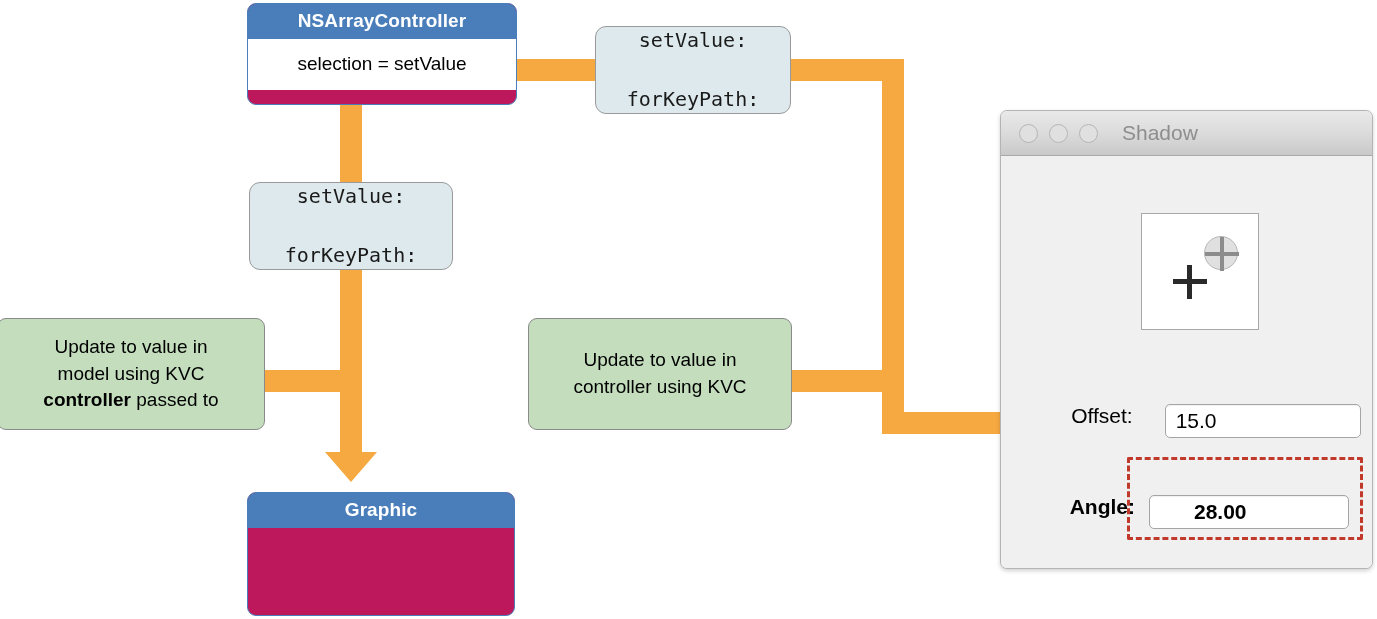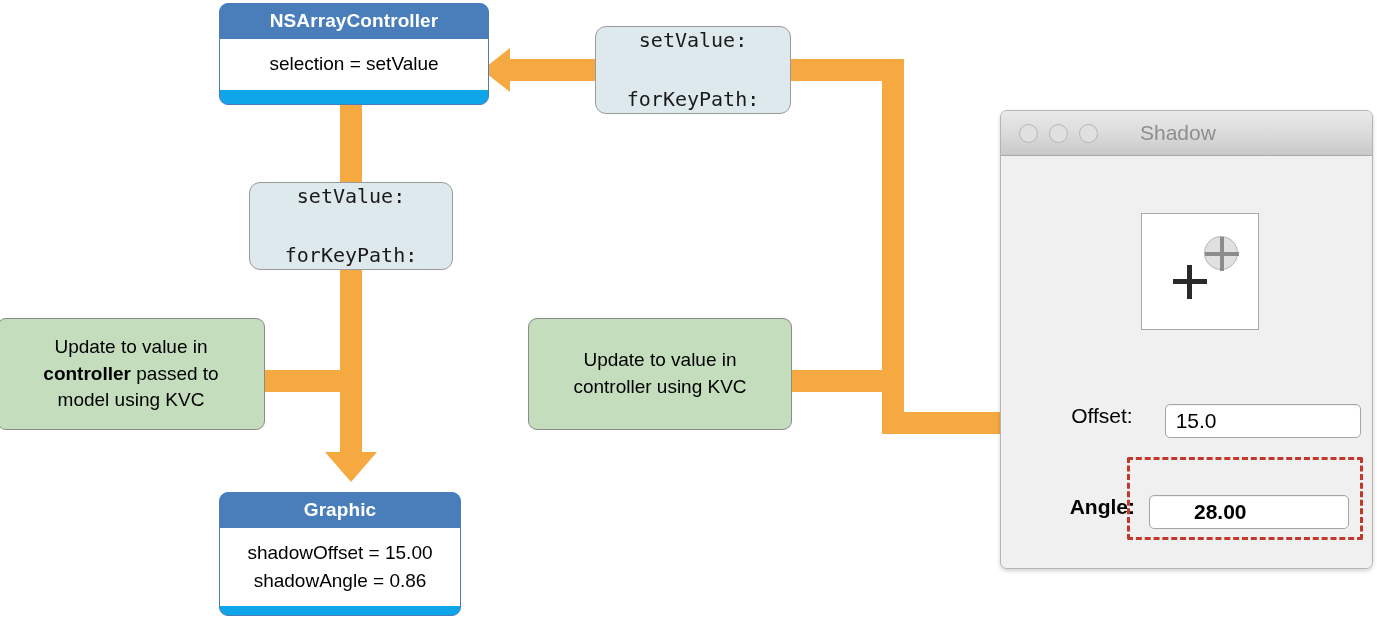--- a/index.html
+++ b/index.html
@@ -38,23 +38,24 @@
     border-left: 26px solid transparent;
     border-right: 26px solid transparent;
     border-top: 30px solid #f6a940;
   }
 
   
   .classbox {
     position: absolute;
     border: 1.6px solid #4a7ebb;
     border-radius: 9px;
-    background: #0ea5e9;
+    background: #be185d;
     overflow: hidden;
     box-sizing: border-box;
+    margin-left: 28px;
   }
   .classbox .cb-header {
     background: #4a7ebb;
     color: #ffffff;
     font-weight: bold;
     font-size: 19px;
     text-align: center;
     padding: 6px 0 7px 0;
     letter-spacing: 0.1px;
   }
@@ -126,21 +127,21 @@
     margin-left: 18px;
   }
   .light {
     width: 19px; height: 19px;
     border-radius: 50%;
     background: #e0e0e0;
     border: 1px solid #b6b6b6;
     box-sizing: border-box;
   }
   .wintitle {
-    margin-left: 42px;
+    margin-left: 24px;
     font-size: 21px;
     color: #8e8e8e;
     font-weight: normal;
     text-align: right;
   }
   .winbody {
     position: relative;
     height: calc(100% - 45px);
     background: #f0f0f0;
   }
@@ -209,44 +210,40 @@
   <div class="conn" style="left:340px; top:100px; width:22px; height:355px;"></div>
 
   <div class="conn" style="left:263px; top:370px; width:82px; height:22px;"></div>
   <div class="arrowhead-down" style="left:325px; top:452px;"></div>
 
   <div class="classbox" style="left:219px; top:3px; width:270px; height:102px;">
     <div class="cb-header">NSArrayController</div>
     <div class="cb-body">selection = setValue</div>
   </div>
 
-  <div class="classbox" style="left:219px; top:492px; width:242px; height:124px;">
+  <div class="classbox" style="left:219px; top:492px; width:268px; height:124px;">
     <div class="cb-header">Graphic</div>
-    <div class="cb-body">
-      <div>shadowOffset = 15.00</div>
-      <div>shadowAngle = 0.86</div>
-    </div>
   </div>
 
   <div class="msgbox" style="left:595px; top:26px; width:196px; height:88px;">
     <div>setValue:</div>
     <div>forKeyPath:</div>
   </div>
 
   <div class="msgbox" style="left:249px; top:182px; width:204px; height:88px;">
     <div>setValue:</div>
     <div>forKeyPath:</div>
   </div>
 
   <div class="notebox" style="left:-3px; top:318px; width:268px; height:112px;">
     <div>Update to value in</div>
+    <div>model using KVC</div>
     <div>
       <b>controller</b><span> passed to</span>
     </div>
-    <div>model using KVC</div>
   </div>
 
   <div class="notebox" style="left:528px; top:318px; width:264px; height:112px;">
     <div>Update to value in</div>
     <div>controller using KVC</div>
   </div>
 
   <div class="macwindow" style="left:1000px; top:110px; width:373px; height:459px;">
 
     <div class="titlebar">

